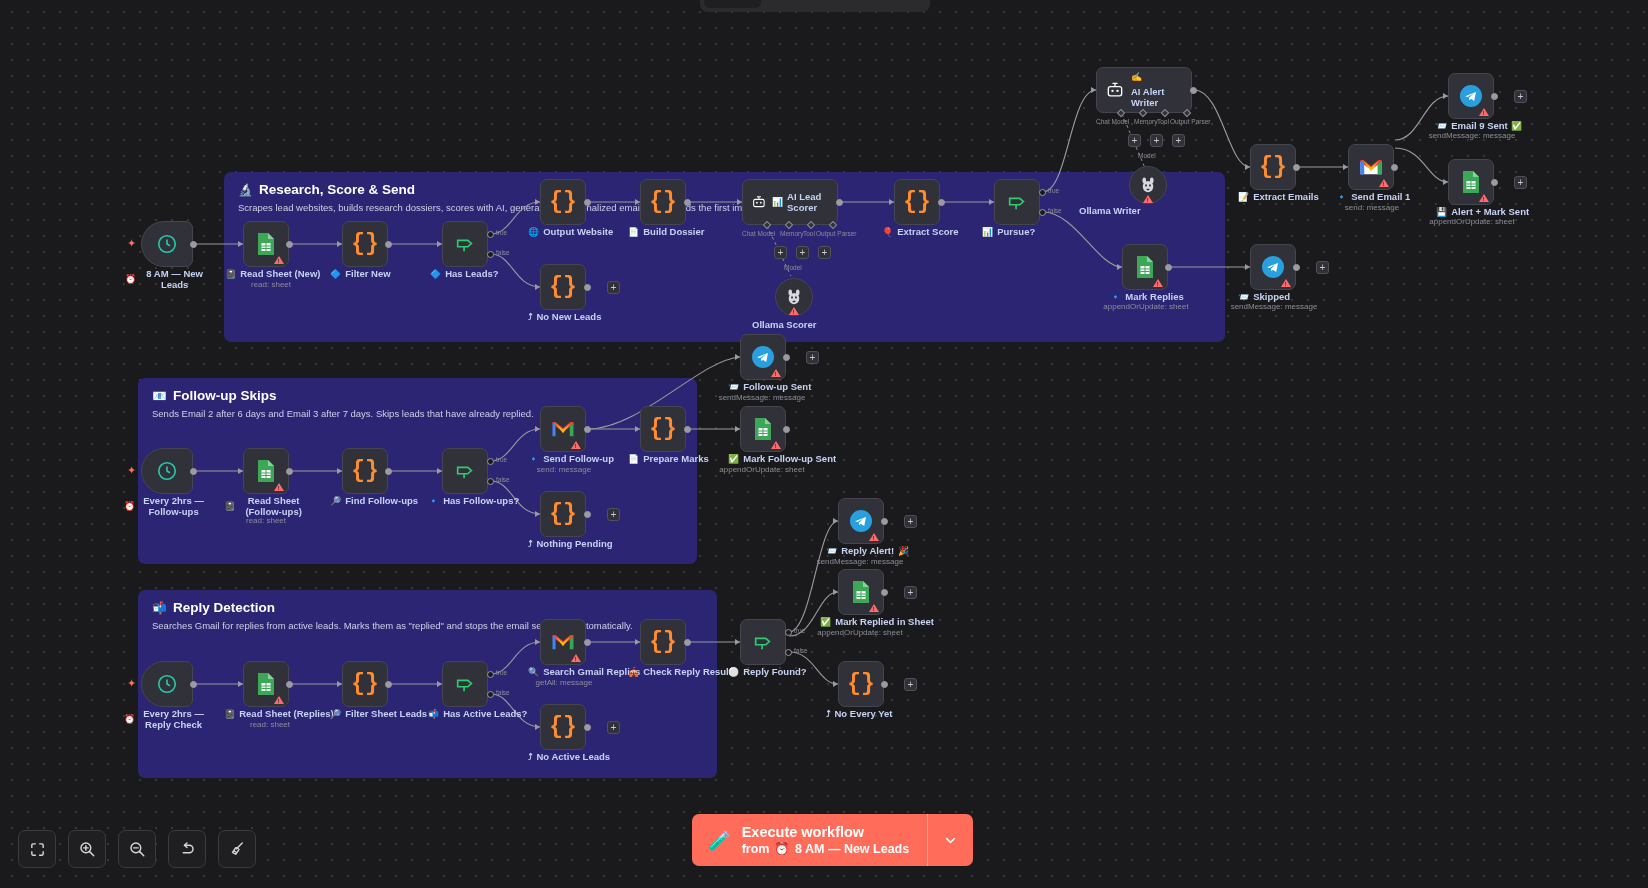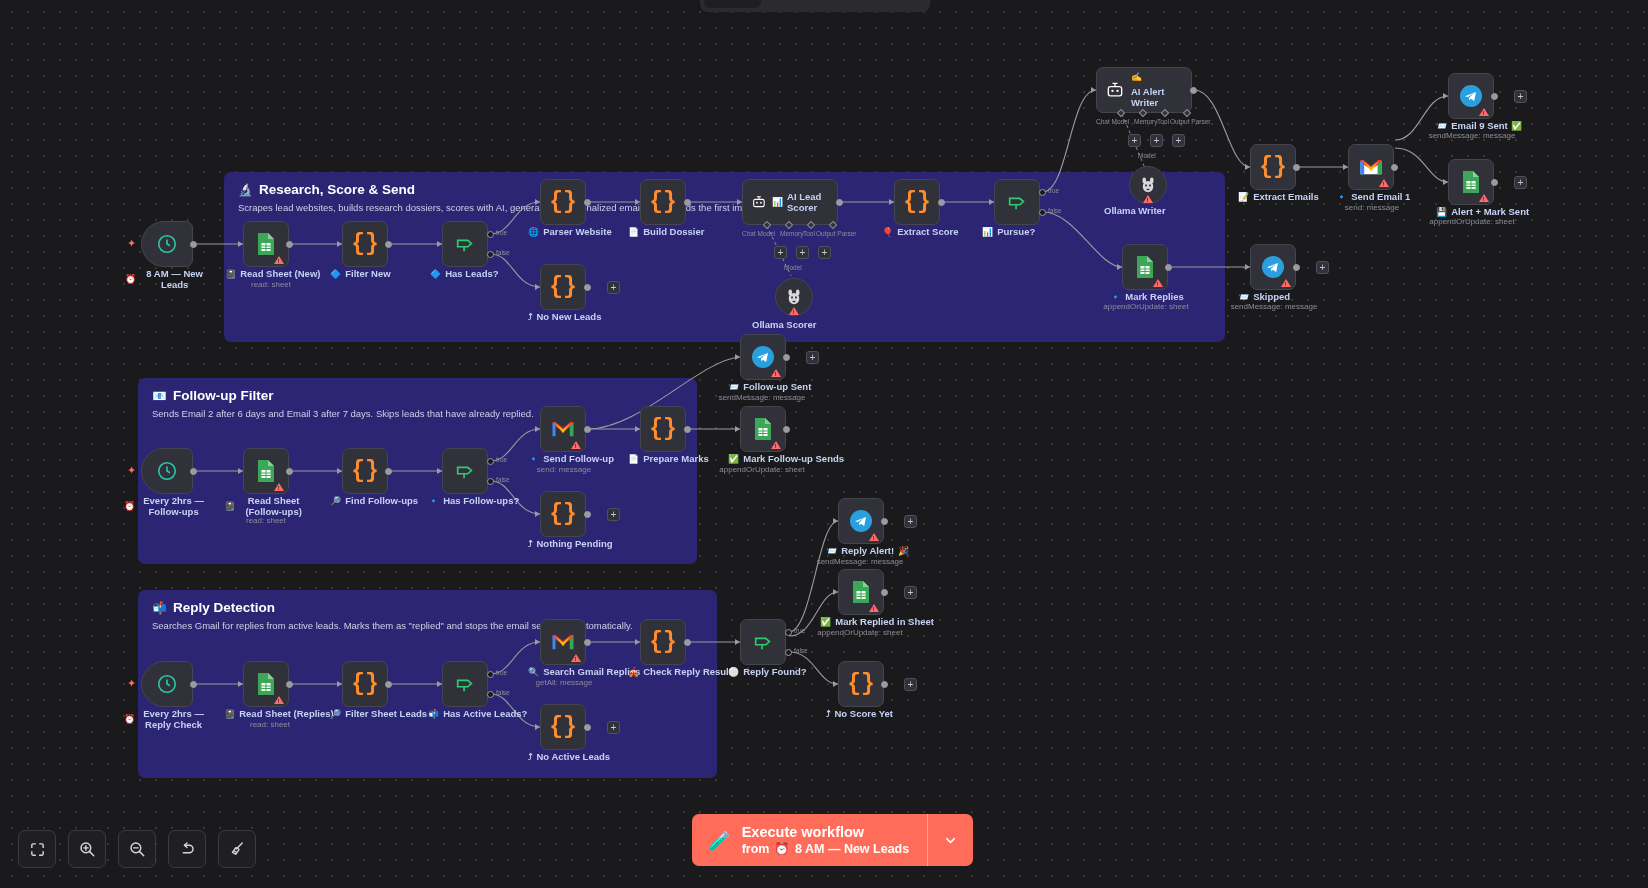--- a/index.html
+++ b/index.html
@@ -204,21 +204,21 @@
     <div class="group-title">
       <span class="g-ico">🔬</span>
       <span>Research, Score &amp; Send</span>
     </div>
     <div class="group-desc">Scrapes lead websites, builds research dossiers, scores with AI, generates 3 personalized emails, and sends the first immediately.</div>
   </div>
 
   <div class="group" style="left:138px; top:378px; width:559px; height:186px;">
     <div class="group-title">
       <span class="g-ico">📧</span>
-      <span>Follow-up Filter</span>
+      <span>Follow-up Skips</span>
     </div>
     <div class="group-desc">Sends Email 2 after 6 days and Email 3 after 7 days. Skips leads that have already replied.</div>
   </div>
 
   <div class="group" style="left:138px; top:590px; width:579px; height:188px;">
     <div class="group-title">
       <span class="g-ico">📬</span>
       <span>Reply Detection</span>
     </div>
     <div class="group-desc">Searches Gmail for replies from active leads. Marks them as "replied" and stops the email sequence automatically.</div>
@@ -334,21 +334,21 @@
     <span>Has Leads?</span>
   </div>
 
   <div class="arrow" style="left:535px; top:199px;"></div>
   <div class="node" style="left:540px; top:179px;">
     <span class="glyph code">{}</span>
   </div>
   <div class="port filled" style="left:584px; top:199px;"></div>
   <div class="caption" style="left:528px; top:226px;">
     <span class="cap-ico">🌐</span>
-    <span>Parser Website</span>
+    <span>Output Website</span>
   </div>
 
   <div class="arrow" style="left:535px; top:284px;"></div>
   <div class="node" style="left:540px; top:264px;">
     <span class="glyph code">{}</span>
   </div>
   <div class="port filled" style="left:584px; top:284px;"></div>
   <div class="plusbtn" style="left:607px; top:281px;">+</div>
   <div class="caption" style="left:528px; top:311px;">
     <span class="cap-ico">⤴</span>
@@ -469,21 +469,21 @@
     <svg width="16" height="18" viewBox="0 0 20 24" fill="#d8d8de">
       <ellipse cx="5" cy="6" rx="2.4" ry="4"></ellipse>
         <ellipse cx="15" cy="6" rx="2.4" ry="4"></ellipse>
       <ellipse cx="10" cy="14" rx="7" ry="7.5"></ellipse>
       <ellipse cx="7.4" cy="12.5" rx="1.2" ry="1.6" fill="#31313a"></ellipse>
       <ellipse cx="12.6" cy="12.5" rx="1.2" ry="1.6" fill="#31313a"></ellipse>
       <rect x="8" y="17" width="4" height="2" rx="1" fill="#31313a"></rect>
     </svg>
     <div class="warn" style="right:13px; bottom:0px;"></div>
   </div>
-  <div class="caption" style="left:1104px; top:205px;">
+  <div class="caption" style="left:1079px; top:205px;">
     <span>Ollama Writer</span>
   </div>
 
   <div class="arrow" style="left:1245px; top:164px;"></div>
   <div class="node" style="left:1250px; top:144px;">
     <span class="glyph code">{}</span>
   </div>
   <div class="port filled" style="left:1293px; top:164px;"></div>
   <div class="caption" style="left:1238px; top:191px;">
     <span class="cap-ico">📝</span>
@@ -695,21 +695,21 @@
       <path d="M2 1h10l6 6v16H2z" fill="#3ba757"></path>
         <path d="M12 1l6 6h-6z" fill="#8bd09a"></path>
       <rect x="5.5" y="11" width="9" height="8" fill="#fff"></rect>
       <path d="M5.5 14h9M5.5 16.5h9M10 11v8" stroke="#3ba757" stroke-width="1"></path>
     </svg>
     <div class="warn"></div>
   </div>
   <div class="port filled" style="left:783px; top:426px;"></div>
   <div class="caption" style="left:728px; top:453px;">
     <span class="cap-ico">✅</span>
-    <span>Mark Follow-up Sends</span>
+    <span>Mark Follow-up Sent</span>
   </div>
   <div class="subcaption" style="left:706px; top:465px; width:112px;">appendOrUpdate: sheet</div>
 
   <span class="boltico" style="left:127px; top:677px;">✦</span>
   <div class="node trigger" style="left:141px; top:661px;">
     <svg width="22" height="22" viewBox="0 0 24 24" fill="none" stroke="#29c7a6" stroke-width="1.8">
       <circle cx="12" cy="12" r="9"></circle>
         <path d="M12 7v5l3.2 1.9"></path>
     </svg>
   </div>
@@ -852,21 +852,21 @@
   <div class="subcaption" style="left:804px; top:628px; width:112px;">appendOrUpdate: sheet</div>
 
   <div class="arrow" style="left:833px; top:681px;"></div>
   <div class="node" style="left:838px; top:661px;">
     <span class="glyph code">{}</span>
   </div>
   <div class="port filled" style="left:881px; top:681px;"></div>
   <div class="plusbtn" style="left:904px; top:678px;">+</div>
   <div class="caption" style="left:826px; top:708px;">
     <span class="cap-ico">⤴</span>
-    <span>No Score Yet</span>
+    <span>No Every Yet</span>
   </div>
 
   <div id="toolbar">
     <div class="tbtn">
       <svg width="17" height="17" viewBox="0 0 24 24" fill="none" stroke="#d6d6dc" stroke-width="2" stroke-linecap="round">
         <path d="M4 9V5.5A1.5 1.5 0 015.5 4H9"></path>
           <path d="M15 4h3.5A1.5 1.5 0 0120 5.5V9"></path>
         <path d="M20 15v3.5a1.5 1.5 0 01-1.5 1.5H15"></path>
           <path d="M9 20H5.5A1.5 1.5 0 014 18.5V15"></path>
       </svg>

